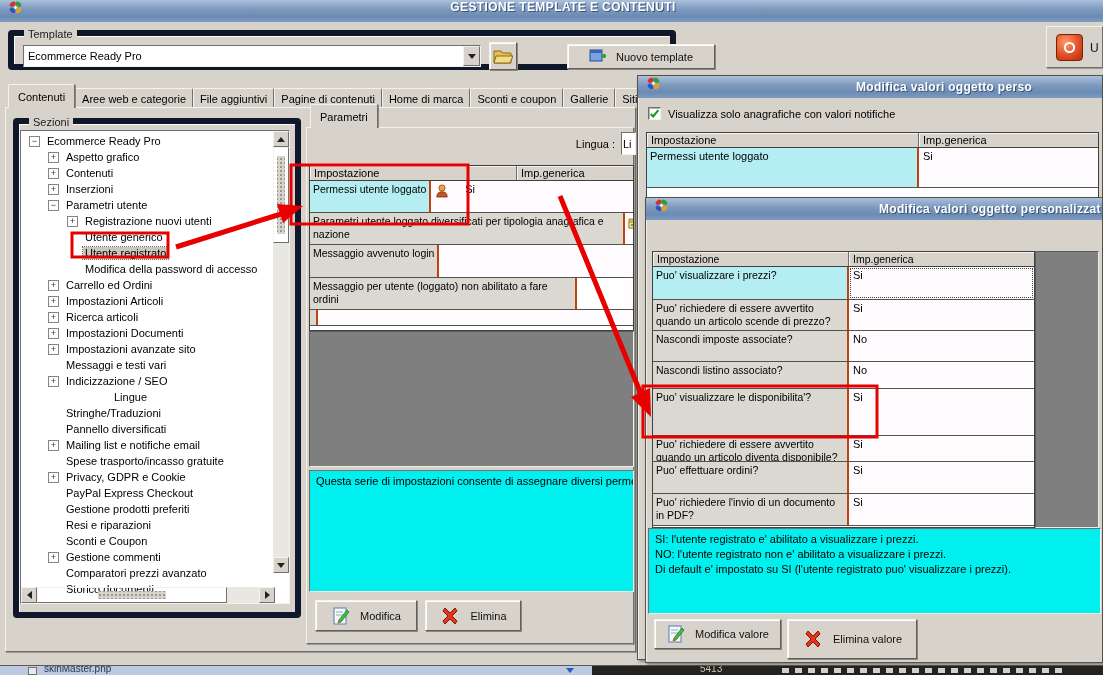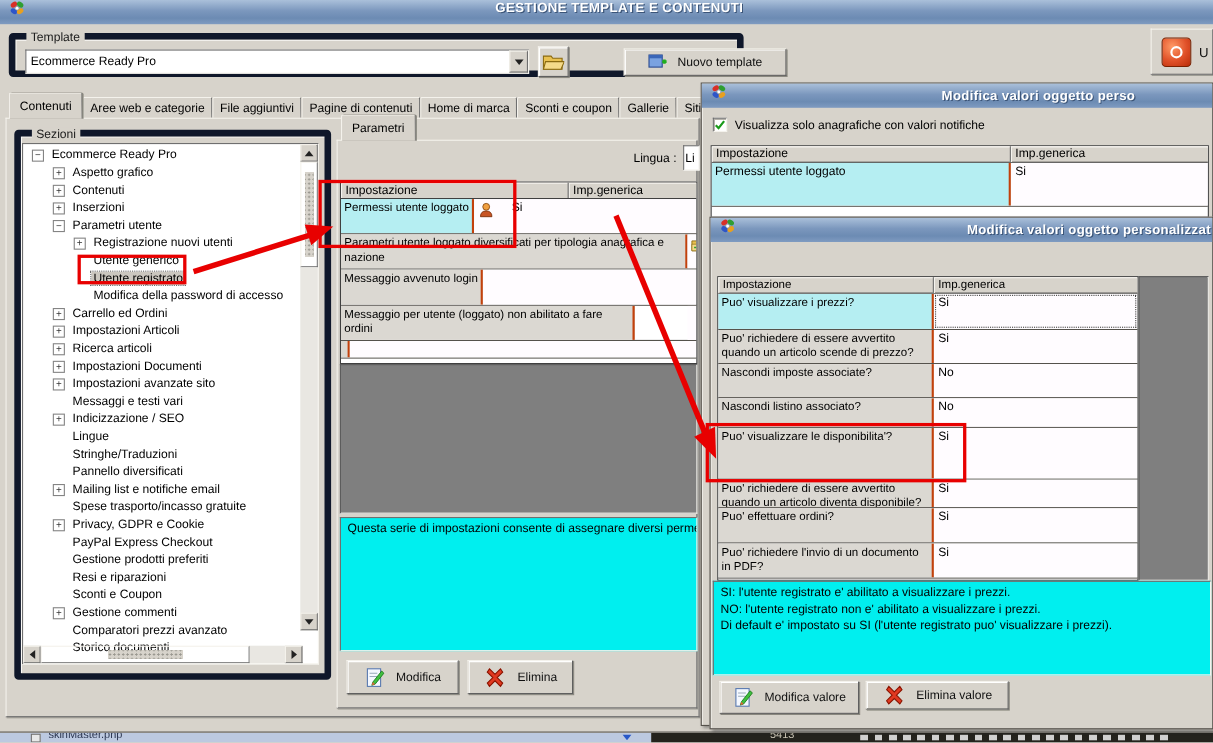--- a/index.html
+++ b/index.html
@@ -212,21 +212,21 @@
     <span class="tree-label">Impostazioni avanzate sito</span>
   </div>
         <div class="tree-row" style="padding-left: 27px;">
     <span class="expander noexp"></span>
     <span class="tree-label">Messaggi e testi vari</span>
   </div>
         <div class="tree-row" style="padding-left: 27px;">
     <span class="expander">+</span>
     <span class="tree-label">Indicizzazione / SEO</span>
   </div>
-        <div class="tree-row" style="padding-left: 27px;">
+        <div class="tree-row" style="padding-left: 27px; margin-left: 48px;">
     <span class="expander noexp"></span>
     <span class="tree-label">Lingue</span>
   </div>
         <div class="tree-row" style="padding-left: 27px;">
     <span class="expander noexp"></span>
     <span class="tree-label">Stringhe/Traduzioni</span>
   </div>
         <div class="tree-row" style="padding-left: 27px;">
     <span class="expander noexp"></span>
     <span class="tree-label">Pannello diversificati</span>
@@ -513,21 +513,21 @@
         <svg width="20" height="20" viewBox="0 0 20 20">
     <rect x="3" y="2" width="12" height="16" fill="#f4f8ff" stroke="#5a7ab0" stroke-width="1"></rect>
     <line x1="5" y1="6" x2="12" y2="6" stroke="#9ab" stroke-width="1"></line>
     <line x1="5" y1="9" x2="12" y2="9" stroke="#9ab" stroke-width="1"></line>
     <path d="M16,4 L8,14 L7,17 L10,16 L18,6 Z" fill="#3fbf3f" stroke="#1a7a1a" stroke-width=".8"></path>
     <path d="M8,14 L7,17 L10,16 Z" fill="#e86038"></path>
   </svg>
       </span>
     <span>Modifica valore</span>
   </div>
-  <div class="abs btn" style="left:141px;top:421px;width:130px;height:26px;">
+  <div class="abs btn" style="left:141px;top:421px;width:130px;height:40px;">
     <span class="iconslot-redx" style="display:flex;">
         <svg width="22" height="22" viewBox="0 0 22 22">
     <path d="M4,6 L6,3 L11,8 L16,3 L18,6 L13,11 L18,16 L16,19 L11,14 L6,19 L4,16 L9,11 Z" fill="#e03820" stroke="#8a1400" stroke-width="1"></path>
   </svg>
       </span>
     <span>Elimina valore</span>
   </div>
 </div>
 
 <svg class="annotations" width="1103" height="675" viewBox="0 0 1103 675">

